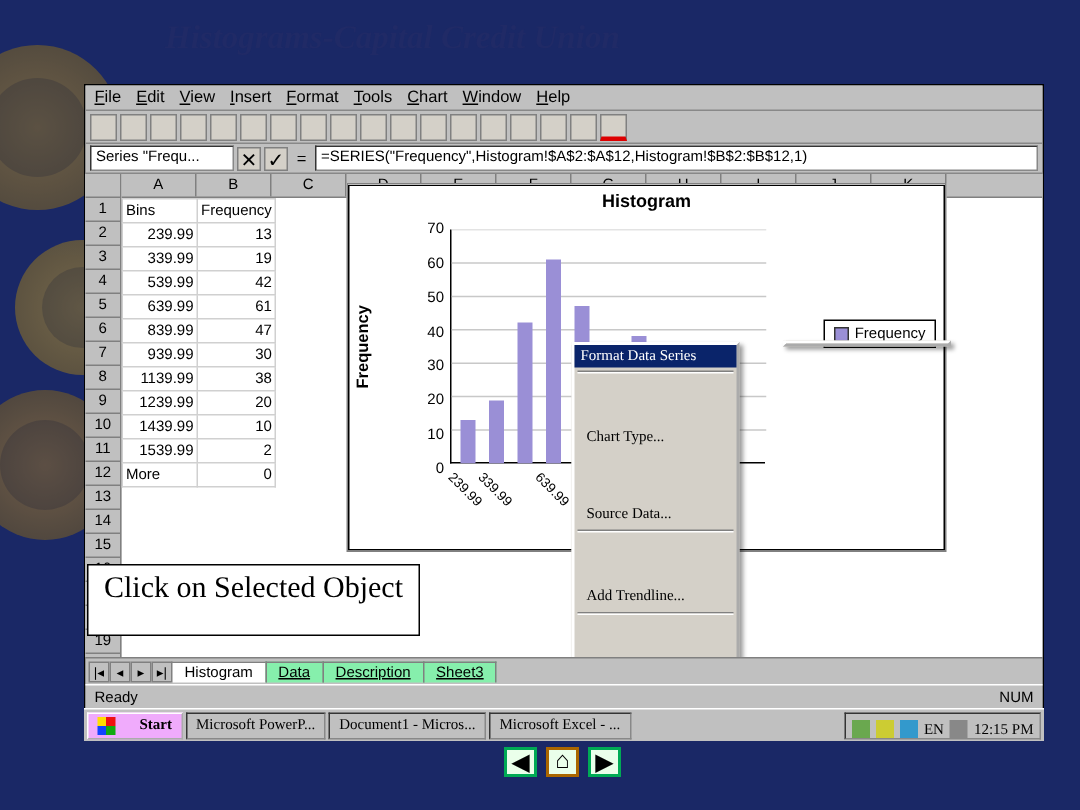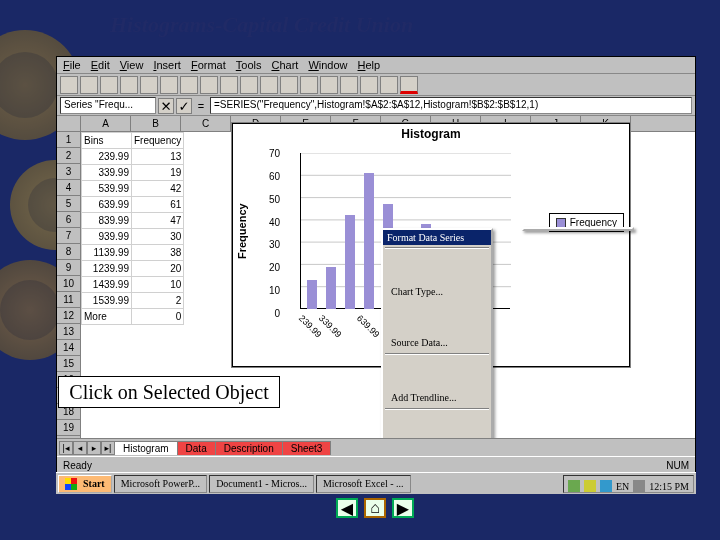--- a/index.html
+++ b/index.html
@@ -62,57 +62,57 @@
   .chart {
     position:absolute; left:150px; top:6px; width:400px; height:246px;
     background:#fff; border:1px solid #808080;
     box-shadow: 0 0 0 1px #000 inset;
   }
   .chart .ctitle { text-align:center; font:bold 12px Arial; padding:4px 0;}
   .chart .plot { position:absolute; left:68px; top:30px; width:210px; height:156px; border-left:1px solid #000; border-bottom:1px solid #000;}
   .chart .ylab { position:absolute; left:4px; top:38px; width:16px; height:140px; writing-mode:vertical-rl; transform:rotate(180deg); text-align:center; font:bold 11px Arial;}
   .chart .xlab { position:absolute; left:0; right:0; bottom:4px; text-align:center; font:bold 11px Arial;}
   .chart .yticks { position:absolute; left:40px; top:30px; width:26px; height:160px;}
-  .chart .yticks div { position:absolute; right:18px; font:10px Arial; transform:translateY(-50%);}
+  .chart .yticks div { position:absolute; right:2px; font:10px Arial; transform:translateY(-50%);}
   .chart .grid line { stroke:#c8c8c8; stroke-width:1;}
   .chart .bars rect { fill:#9a8fd6;}
   .chart .legend { position:absolute; right:6px; top:90px; border:1px solid #000; padding:3px 6px; font:10px Arial; display:flex; align-items:center; gap:4px; background:#fff;}
   .chart .legend .sw { width:10px;height:10px;background:#9a8fd6;border:1px solid #333;}
   .chart .xticks { position:absolute; left:68px; top:190px; width:210px; height:50px;}
   .chart .xticks span { position:absolute; font:9px Arial; transform:rotate(45deg); transform-origin:left top; white-space:nowrap;}
   
   .ctxmenu {
     position:absolute; left:356px; top:106px; width:112px;
     background:#d4d0c8; border:2px outset #fff; box-shadow:2px 2px 3px rgba(0,0,0,.4);
     font:10px Tahoma;
   }
   .ctxmenu .ctxtitle { background:#0a246a; color:#fff; padding:2px 4px; font:10px Tahoma;}
   .ctxmenu .mi { padding:3px 8px;margin-top:34px; }
   .ctxmenu .sep { border-top:1px solid #808080; border-bottom:1px solid #fff; margin:2px 2px;}
   
   .sheetTabs { height:18px; background:#c0c0c0; display:flex; align-items:center; gap:0; padding:0 2px; border-top:1px solid #808080;}
   .navbtn { width:14px;height:14px;background:#c0c0c0;border:1px solid #808080; font:9px/12px Arial;text-align:center;}
   .tab { background:#fff; border:1px solid #808080; border-bottom:none; padding:1px 8px; font:10px Arial; margin-left:-1px;}
-  .tab.inactive { background:#ef4444; }
+  .tab.inactive { background:#86efac;text-decoration:underline; }
   
   .status { height:17px; background:#c0c0c0; border-top:1px solid #fff; display:flex; align-items:center; padding:0 6px; font:10px Arial; gap:20px;}
   .status .right { margin-left:auto; display:flex; gap:14px;}
   
   .callout {
-    position:absolute; left:58px; top:376px; width:222px; height:32px;
+    position:absolute; left:58px; top:376px; width:222px; height:48px;
     background:#fff; border:1.5px solid #000;
     font: 20px "Times New Roman", serif; text-align:center; line-height:30px;
   }
   
   .taskbar {
     position:absolute; left:56px; bottom:46px; width:640px; height:22px;
     background:#c0c0c0; border-top:1px solid #fff; display:flex; align-items:center; gap:2px; padding:1px 2px;
     font:10px Tahoma;
   }
-  .startbtn { height:18px; padding:0 6px; background:#fdba74; border:1px outset #fff; display:flex; align-items:center; gap:6px;}
+  .startbtn { height:18px; padding:0 6px; background:#f0abfc; border:1px outset #fff; display:flex; align-items:center; gap:16px;}
   .startbtn .flag { width:12px;height:12px; background:conic-gradient(#e11 0 25%,#1a1 0 50%,#14f 0 75%,#fd0 0);}
   .taskbtn { height:18px; background:#c0c0c0; border:1px inset #888; padding:0 6px; display:flex; align-items:center; gap:3px; white-space:nowrap; max-width:120px; overflow:hidden;}
   .tray { margin-left:auto; height:18px; border:1px inset #888; padding:0 4px; display:flex; align-items:flex-end; gap:4px;}
   .trayicon { width:12px;height:12px;background:#6aa84f;}
   
   .slidenav { position:absolute; left:336px; top:498px; display:flex; gap:6px;}
   .navicon { width:22px;height:20px;border:2px solid #0a5; display:flex;align-items:center;justify-content:center;background:#eaffea;}
   .navicon.house { border-color:#a60;}
 </style>
 </head>

